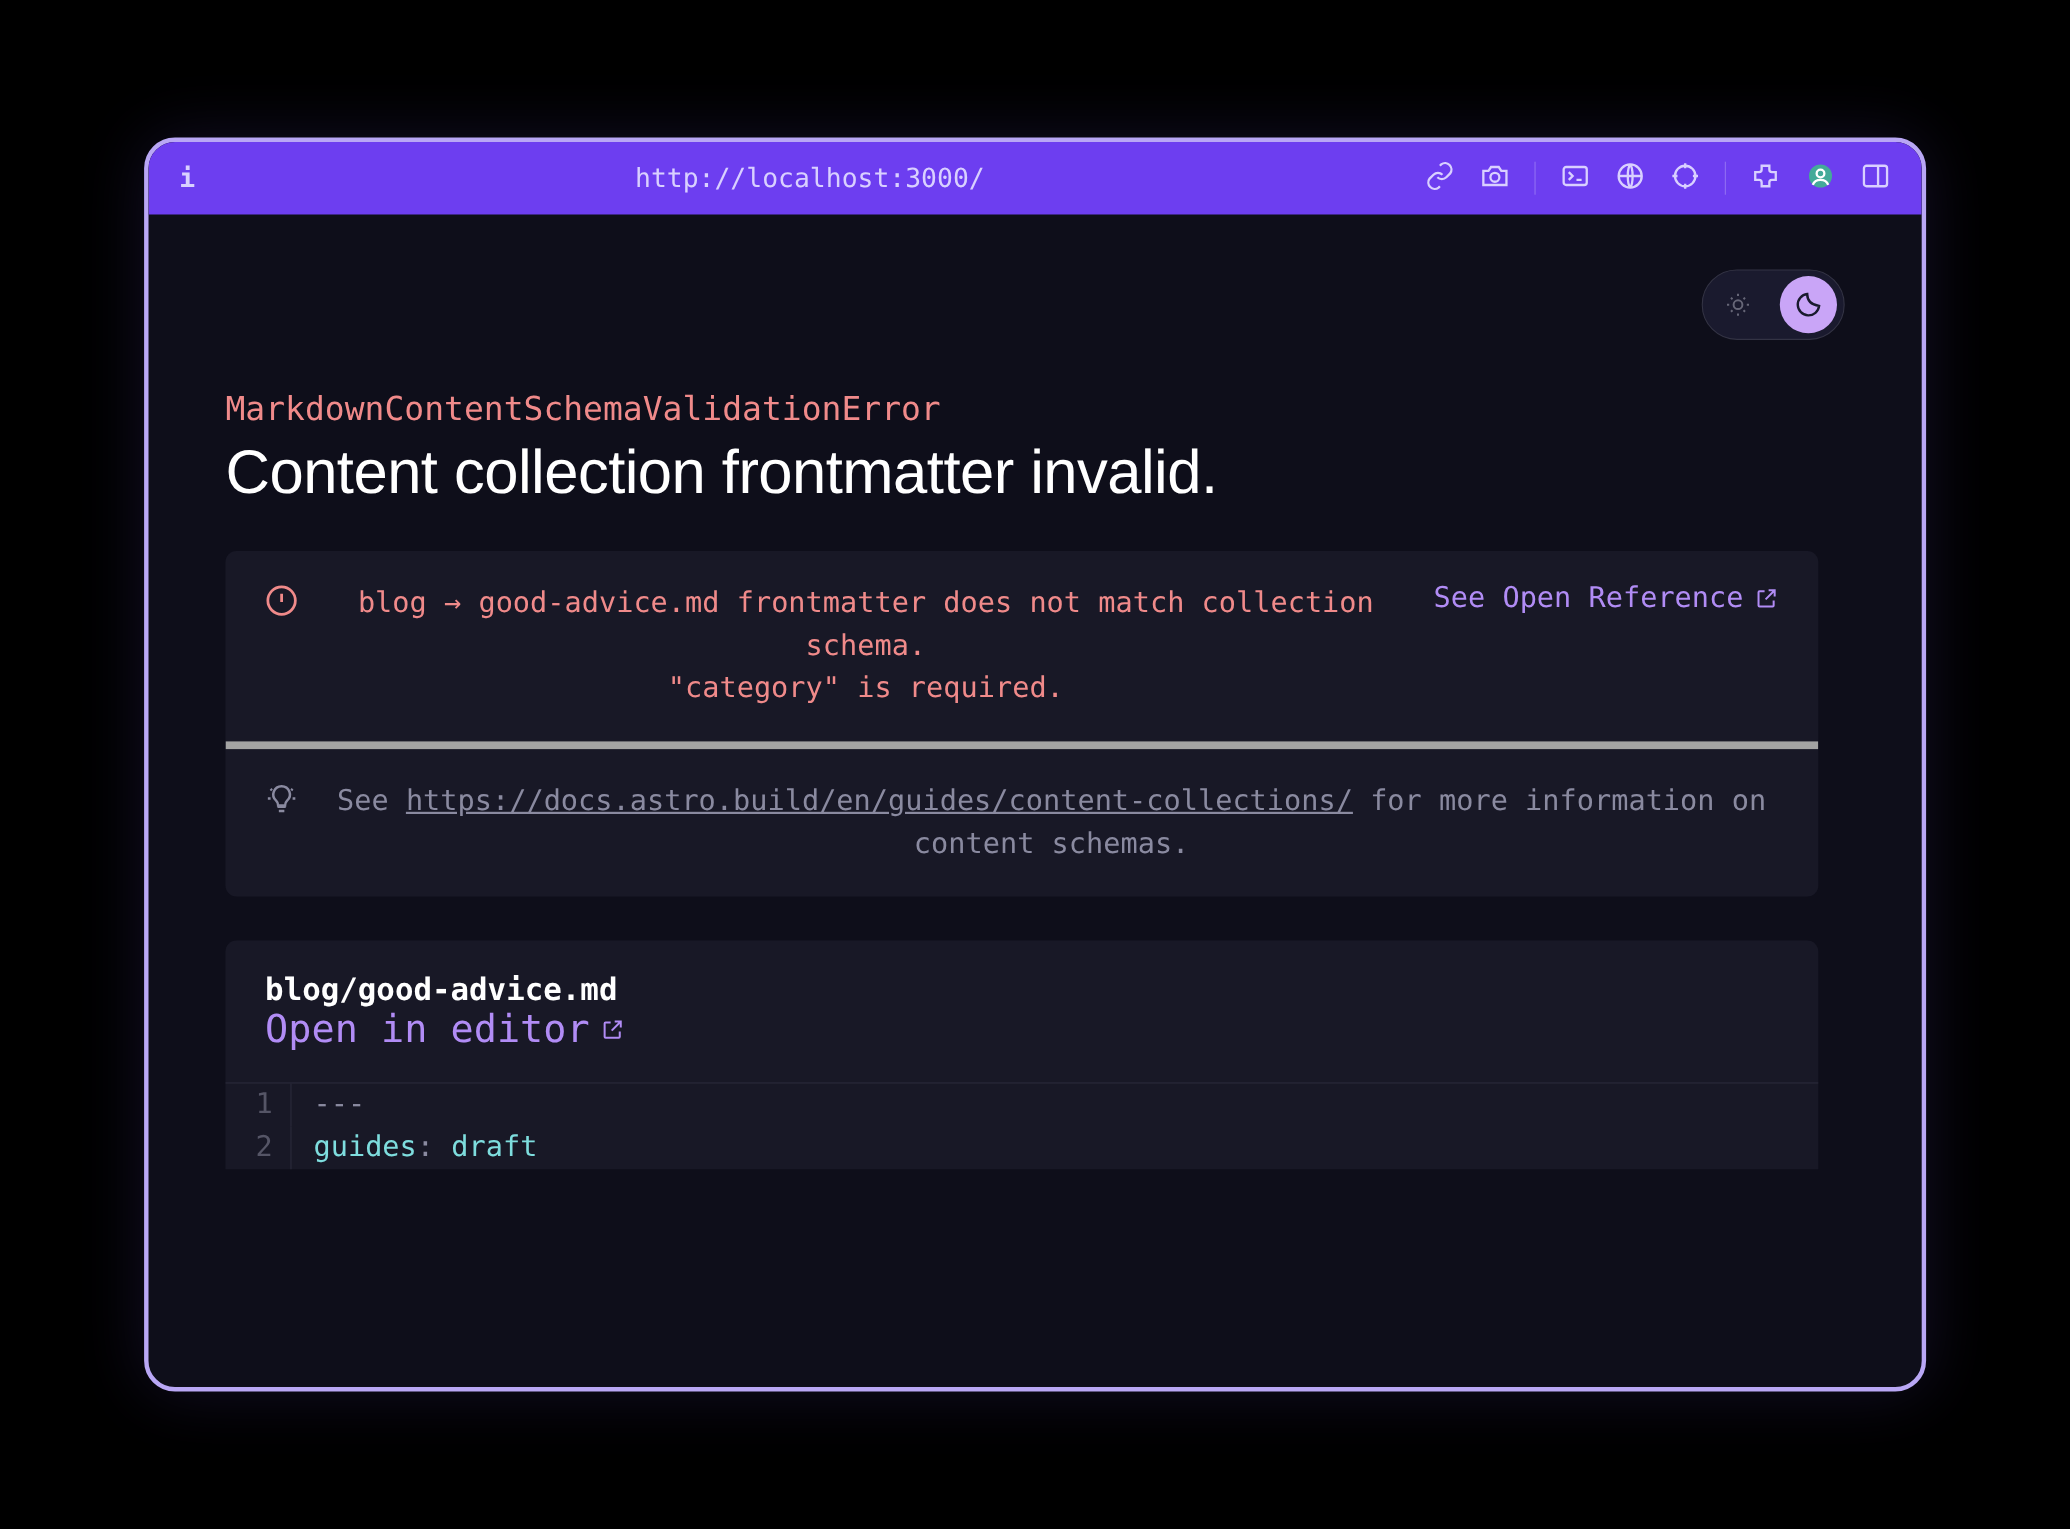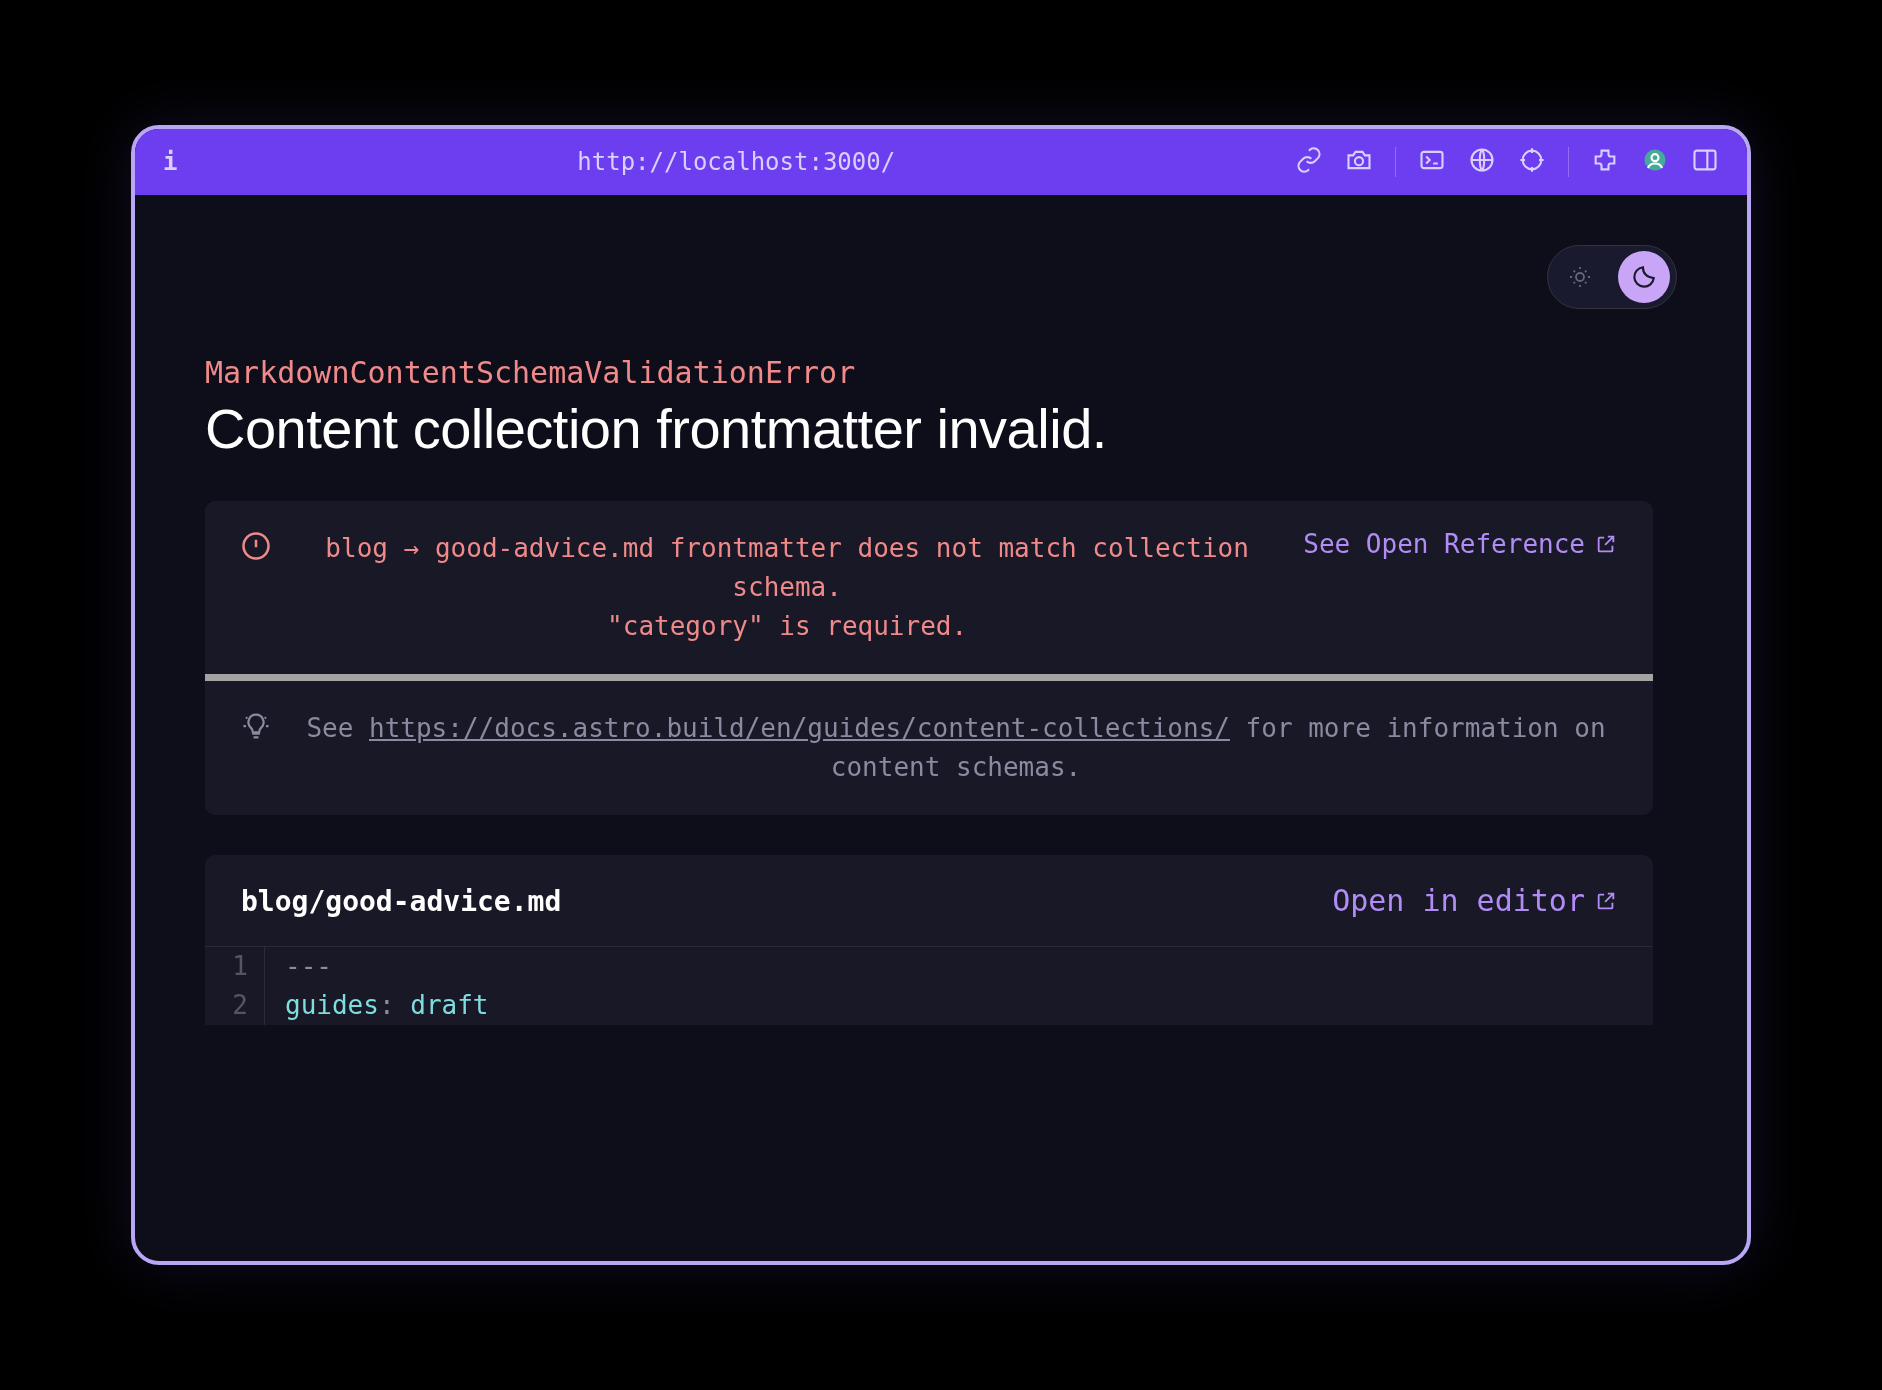--- a/index.html
+++ b/index.html
@@ -134,33 +134,34 @@
 }
 .hint-text a { color: #8a8aa0; text-decoration: underline; }
 .file-panel {
   background: #181826;
   border-radius: 10px 10px 0 0;
   margin-top: 40px;
 }
 .file-header {
   display: flex;
   justify-content: space-between;
-  align-items: flex-end;
+  align-items: flex-start;
   padding: 28px 36px;
+  flex-direction: column;
 }
 .file-path {
   font-family: ui-monospace, "SF Mono", Menlo, monospace;
   color: #fff;
   font-size: 28px;
   font-weight: 700;
 }
 .open-editor {
   font-family: ui-monospace, "SF Mono", Menlo, monospace;
   color: #b18cf5;
-  font-size: 30px;
+  font-size: 35px;
   display: flex;
   align-items: center;
   gap: 10px;
   cursor: pointer;
 }
 .code-block {
   border-top: 1px solid #2a2a3a;
   font-family: ui-monospace, "SF Mono", Menlo, monospace;
   font-size: 26px;
 }

